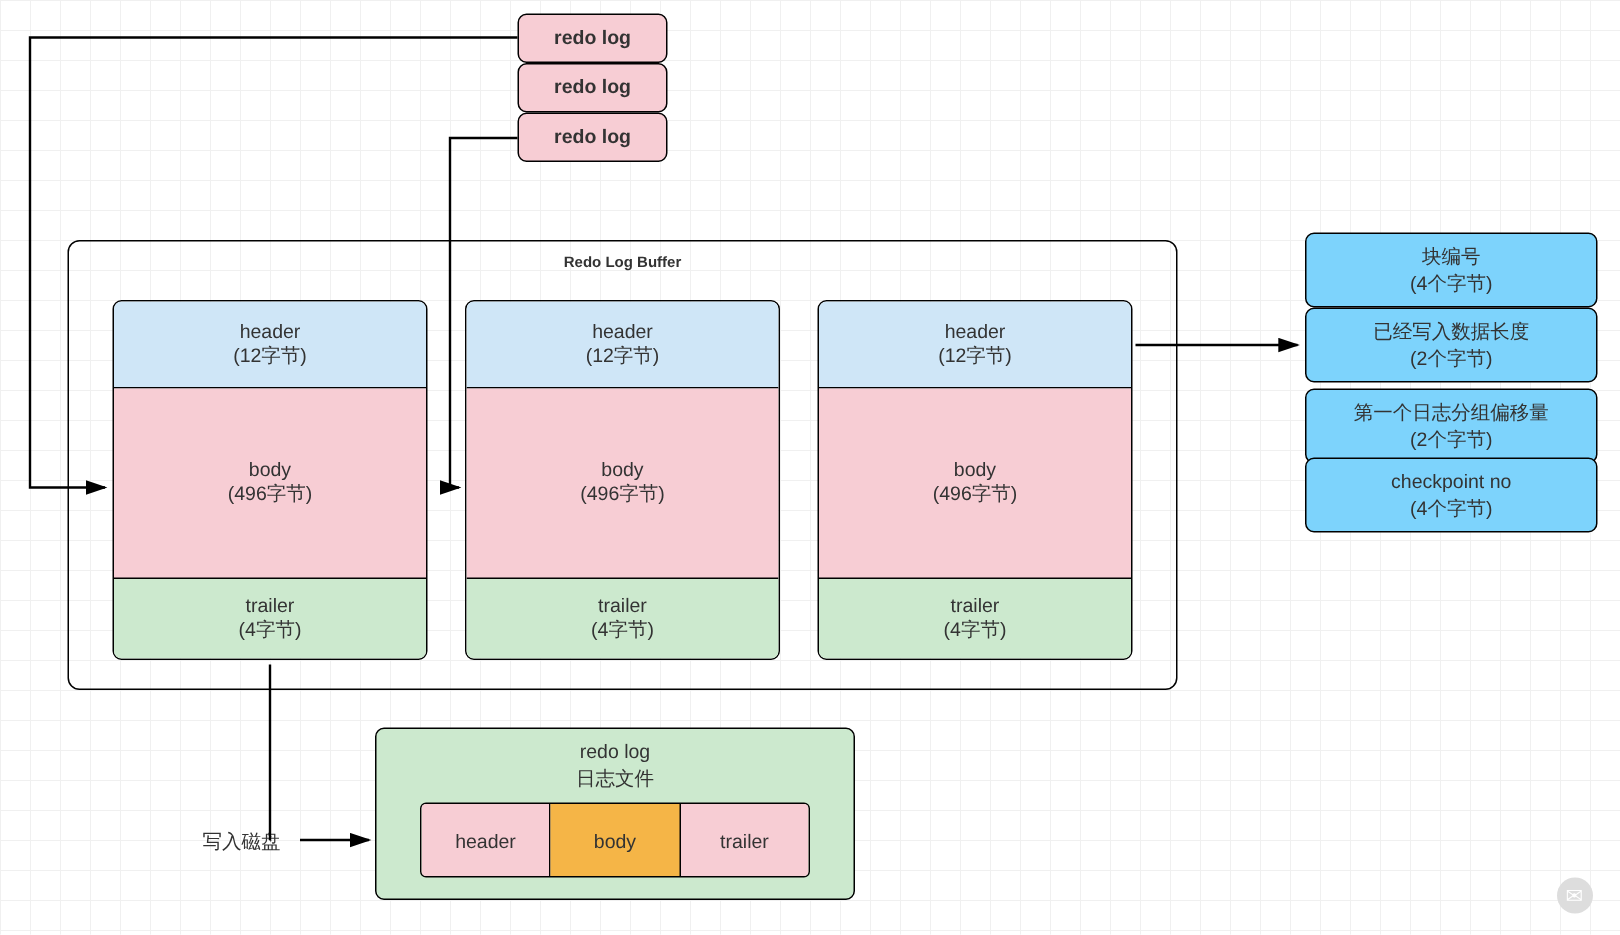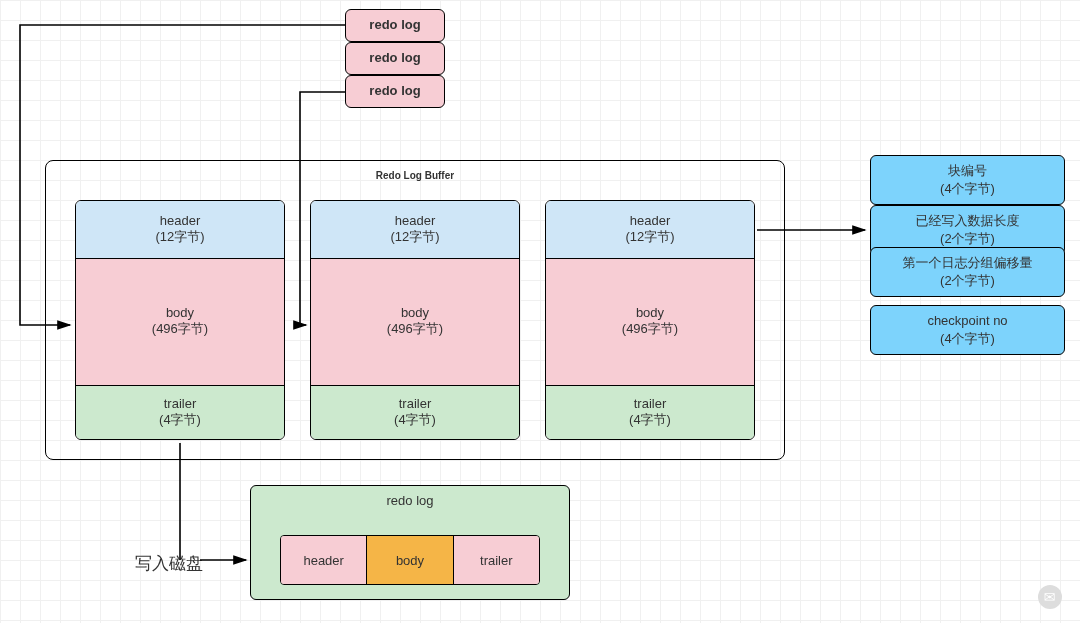--- a/index.html
+++ b/index.html
@@ -70,21 +70,21 @@
   }
   .part:last-child { border-bottom: none; }
   .h-header { height: 60px; }
   .h-body   { height: 130px; }
   .h-trailer{ height: 55px; }
 
   
   .ylist { left: 870px; width: 195px; height: 50px; }
   #y1 { top: 155px; }
   #y2 { top: 205px; text-align: center; }
-  #y3 { top: 247px; }
+  #y3 { top: 259px; }
   #y4 { top: 305px; }
 
   
   #file-box {
     left: 250px; top: 485px; width: 320px; height: 115px;
   }
   #file-title {
     position: absolute; left: 250px; top: 492px; width: 320px;
     text-align: center; font-size: 13px; line-height: 1.4;
   }
@@ -93,21 +93,21 @@
     display: flex;
     border: 1.5px solid #000; border-radius: 4px; overflow: hidden;
   }
   #file-row .cell {
     flex: 1; display: flex; align-items: center; justify-content: center;
     border-right: 1.5px solid #000;
   }
   #file-row .cell:last-child { border-right: none; }
 
   #write-label {
-    position: absolute; left: 135px; top: 552px; font-size: 17px;
+    position: absolute; left: 135px; top: 552px; font-size: 13px;
   }
 
   svg.arrows {
     position: absolute; left: 0; top: 0; width: 1080px; height: 623px;
     pointer-events: none;
   }
 
   #watermark {
     position: absolute; right: 18px; bottom: 14px;
     color: #bbb; font-size: 18px; letter-spacing: 1px;
@@ -191,20 +191,21 @@
   <span>(2个字节)</span>
 </div>
 <div id="y4" class="box yellow ylist">
   <span>checkpoint no</span>
   <span>(4个字节)</span>
 </div>
 
 <div id="file-box" class="box green"></div>
 <div id="file-title">
   <div>redo log</div>
+  <div>日志文件</div>
 </div>
 <div id="file-row">
   <div class="cell pink">header</div>
   <div class="cell orange">body</div>
   <div class="cell pink">trailer</div>
 </div>
 
 <div id="write-label">写入磁盘</div>
 
 <svg class="arrows">

